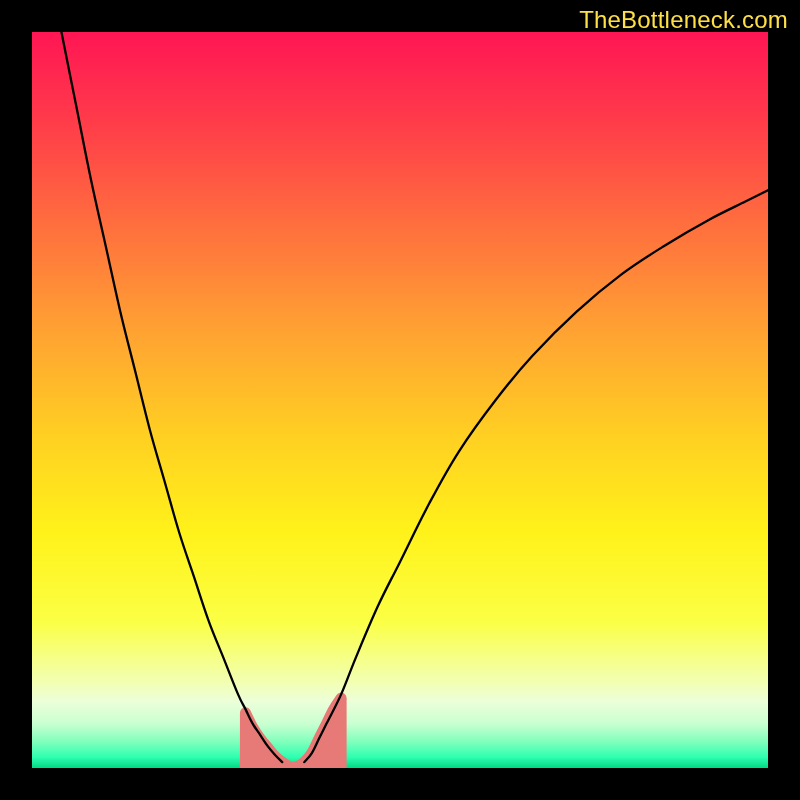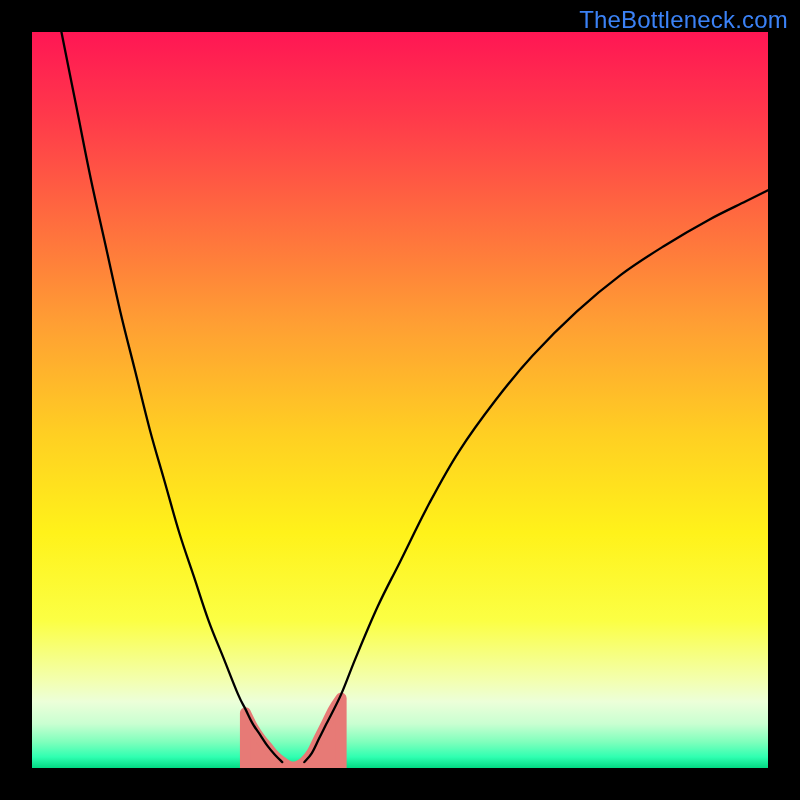--- a/index.html
+++ b/index.html
@@ -28,21 +28,21 @@
     overflow: hidden;
   }
   .gradient {
     position: absolute;
     inset: 0;
   }
   .watermark {
     position: absolute;
     top: 6px;
     right: 12px;
-    color: #3b82f6;
+    color: #fde047;
     font-size: 24px;
     font-weight: 400;
     letter-spacing: 0.2px;
   }
   svg.curve {
     position: absolute;
     inset: 0;
     width: 100%;
     height: 100%;
   }

